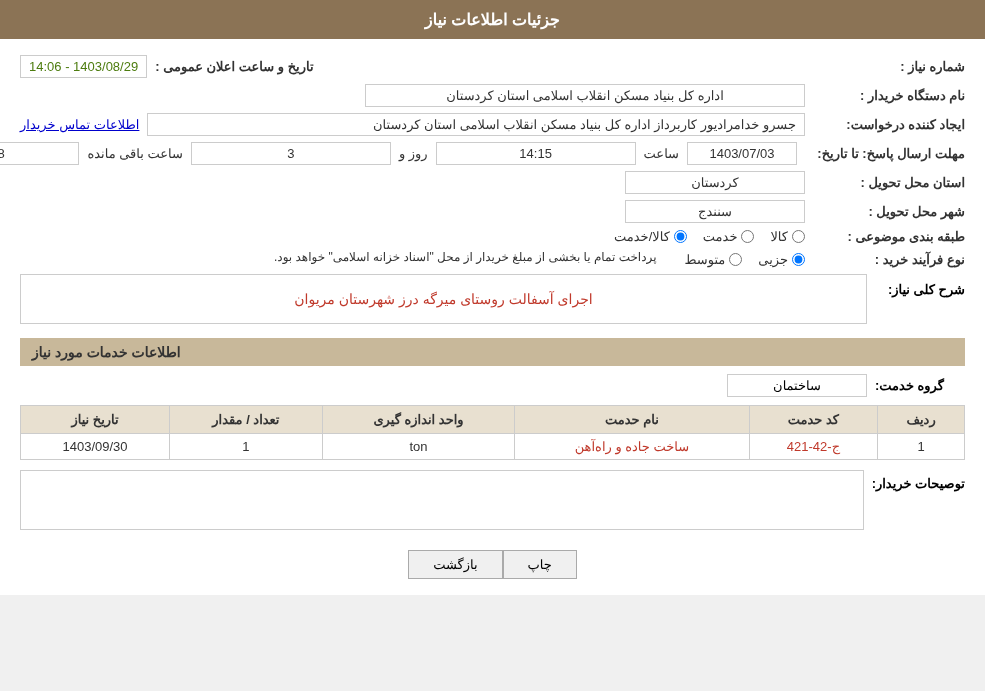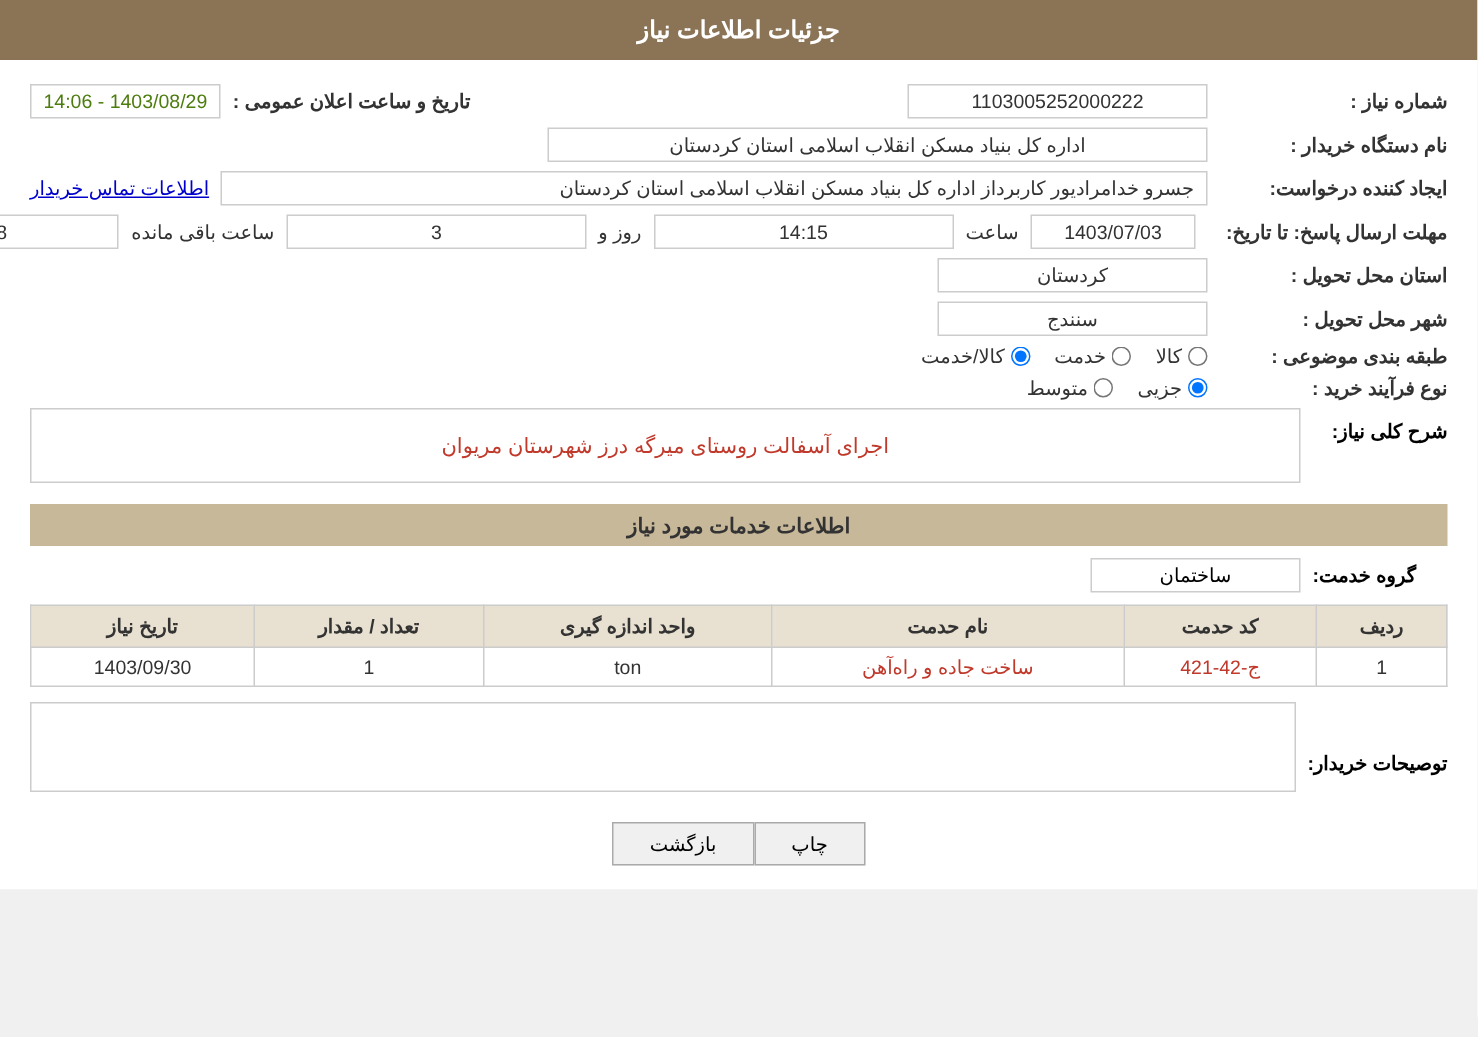--- a/index.html
+++ b/index.html
@@ -25,21 +25,21 @@
     .content-area {
       padding: 16px 20px;
     }
     .section-title {
       background: #c8b89a;
       color: #333;
       font-weight: bold;
       padding: 6px 12px;
       margin: 14px 0 8px 0;
       font-size: 14px;
-      text-align: center;
+      text-align: left;
     }
     .info-row {
       display: flex;
       align-items: center;
       margin-bottom: 6px;
       direction: rtl;
     }
     .info-label {
       color: #333;
       font-weight: bold;
@@ -165,21 +165,20 @@
       align-items: flex-start;
       gap: 8px;
       margin-top: 10px;
       direction: rtl;
     }
     .buyer-comment-label {
       font-weight: bold;
       min-width: 90px;
       text-align: right;
       padding-top: 6px;
-      margin-top: 27px;
     }
     .buyer-comment-box {
       border: 1px solid #ccc;
       background: #fff;
       flex: 1;
       min-height: 60px;
     }
     .button-row {
       display: flex;
       justify-content: center;
@@ -235,21 +234,20 @@
 <div class="page-wrapper">
 
   <div class="header-bar">
     <span>جزئیات اطلاعات نیاز</span>
   </div>
 
   <div class="content-area">
 
     <div class="info-row">
       <span class="info-label">شماره نیاز :</span>
-      <span class="info-value">1103005252000222</span>
       <span style="flex:1;"></span>
 
       <span class="announce-label" style="padding-left:8px;">تاریخ و ساعت اعلان عمومی :</span>
       <span class="date-box">1403/08/29 - 14:06</span>
     </div>
 
     <div class="info-row">
       <span class="info-label">نام دستگاه خریدار :</span>
       <span class="info-value info-value-wide">اداره کل بنیاد مسکن انقلاب اسلامی استان کردستان</span>
     </div>
@@ -303,20 +301,21 @@
       <span class="info-label">نوع فرآیند خرید :</span>
       <div class="radio-row">
         <div class="radio-item">
           <input type="radio" name="noeFarayand" checked="" style="">
           <span class="small-label">جزیی</span>
         </div>
         <div class="radio-item">
           <input type="radio" name="noeFarayand" style="">
           <span class="small-label">متوسط</span>
         </div>
+        <span class="note-text" style="padding-right:12px;">پرداخت تمام یا بخشی از مبلغ خریدار از محل "اسناد خزانه اسلامی" خواهد بود.</span>
       </div>
     </div>
 
     <div class="description-wrapper">
       <span class="description-label">شرح کلی نیاز:</span>
       <div class="description-box watermark-container">
         <span>اجرای آسفالت روستای میرگه درز شهرستان مریوان</span>
       </div>
     </div>
 

